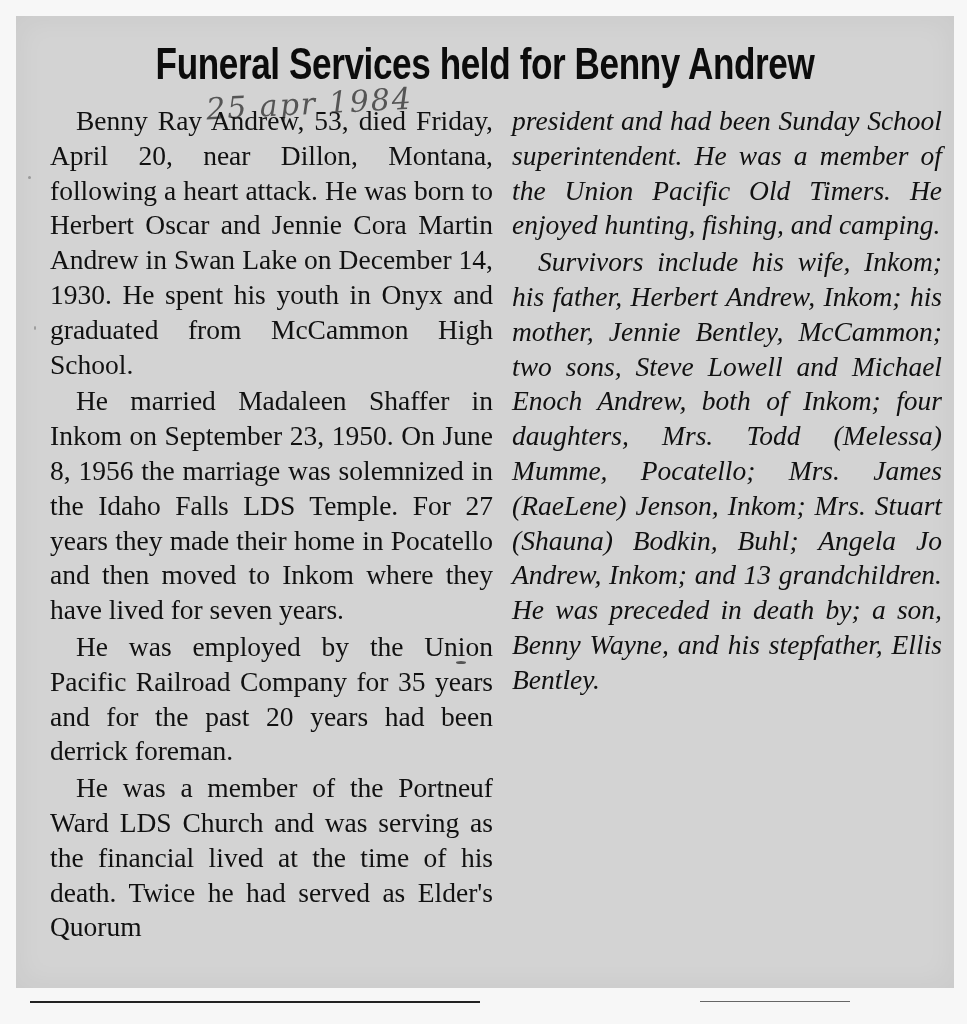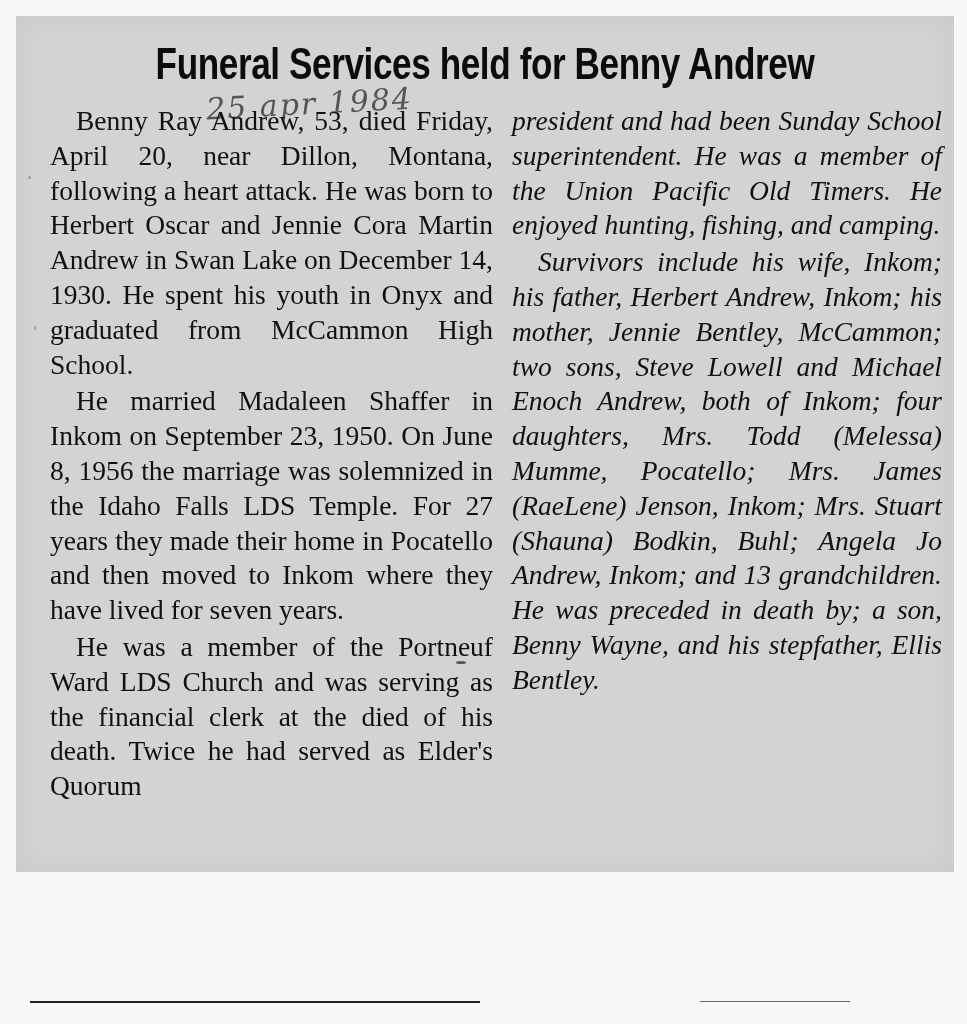--- a/index.html
+++ b/index.html
@@ -5,21 +5,21 @@
     html, body { margin: 0; padding: 0; }
     body {
       width: 967px; height: 1024px;
       background: #f7f7f7;
       position: relative; overflow: hidden;
       font-family: "Liberation Serif", "DejaVu Serif", serif;
     }
     .clipping {
       position: absolute;
       left: 16px; top: 16px;
-      width: 938px; height: 856px;
+      width: 938px; height: 972px;
       background: #d3d3d3;
       box-shadow: inset 0 0 30px rgba(0,0,0,0.05);
     }
     .headline {
       position: absolute;
       left: 0; right: 0; top: 22px;
       text-align: center;
       font-family: "Liberation Sans", "DejaVu Sans", sans-serif;
       font-weight: bold;
       font-size: 45px;
@@ -72,21 +72,22 @@
 </head>
 <body>
 
 <div class="clipping">
   <h1 class="headline">Funeral Services held for Benny Andrew</h1>
   <div class="date-note">25 apr 1984</div>
 
   <div class="col col-left">
     <p>Benny Ray Andrew, 53, died Friday, April 20, near Dillon, Montana, following a heart attack. He was born to Herbert Oscar and Jennie Cora Martin Andrew in Swan Lake on December 14, 1930. He spent his youth in Onyx and graduated from McCammon High School.</p>
     <p>He married Madaleen Shaffer in Inkom on September 23, 1950. On June 8, 1956 the marriage was solemnized in the Idaho Falls LDS Temple. For 27 years they made their home in Pocatello and then moved to Inkom where they have lived for seven years.</p>
-    <p>He was a member of the Portneuf Ward LDS Church and was serving as the financial clerk at the died of his death. Twice he had served as Elder's Quorum</p>
+    <p>He was employed by the Union Pacific Railroad Company for 35 years and for the past 20 years had been derrick foreman.</p>
+    <p>He was a member of the Portneuf Ward LDS Church and was serving as the financial lived at the time of his death. Twice he had served as Elder's Quorum</p>
   </div>
 
   <div class="col col-right">
     <p style="text-indent:0">president and had been Sunday School superintendent. He was a member of the Union Pacific Old Timers. He enjoyed hunting, fishing, and camping.</p>
     <p>Survivors include his wife, Inkom; his father, Herbert Andrew, Inkom; his mother, Jennie Bentley, McCammon; two sons, Steve Lowell and Michael Enoch Andrew, both of Inkom; four daughters, Mrs. Todd (Melessa) Mumme, Pocatello; Mrs. James (RaeLene) Jenson, Inkom; Mrs. Stuart (Shauna) Bodkin, Buhl; Angela Jo Andrew, Inkom; and 13 grandchildren. He was preceded in death by; a son, Benny Wayne, and his stepfather, Ellis Bentley.</p>
   </div>
 
   <span class="speck" style="left:12px;top:160px;width:3px;height:3px;"></span>
   <span class="speck" style="left:18px;top:310px;width:2px;height:4px;"></span>
   <span class="speck" style="left:440px;top:645px;width:10px;height:3px;background:#555;"></span>

